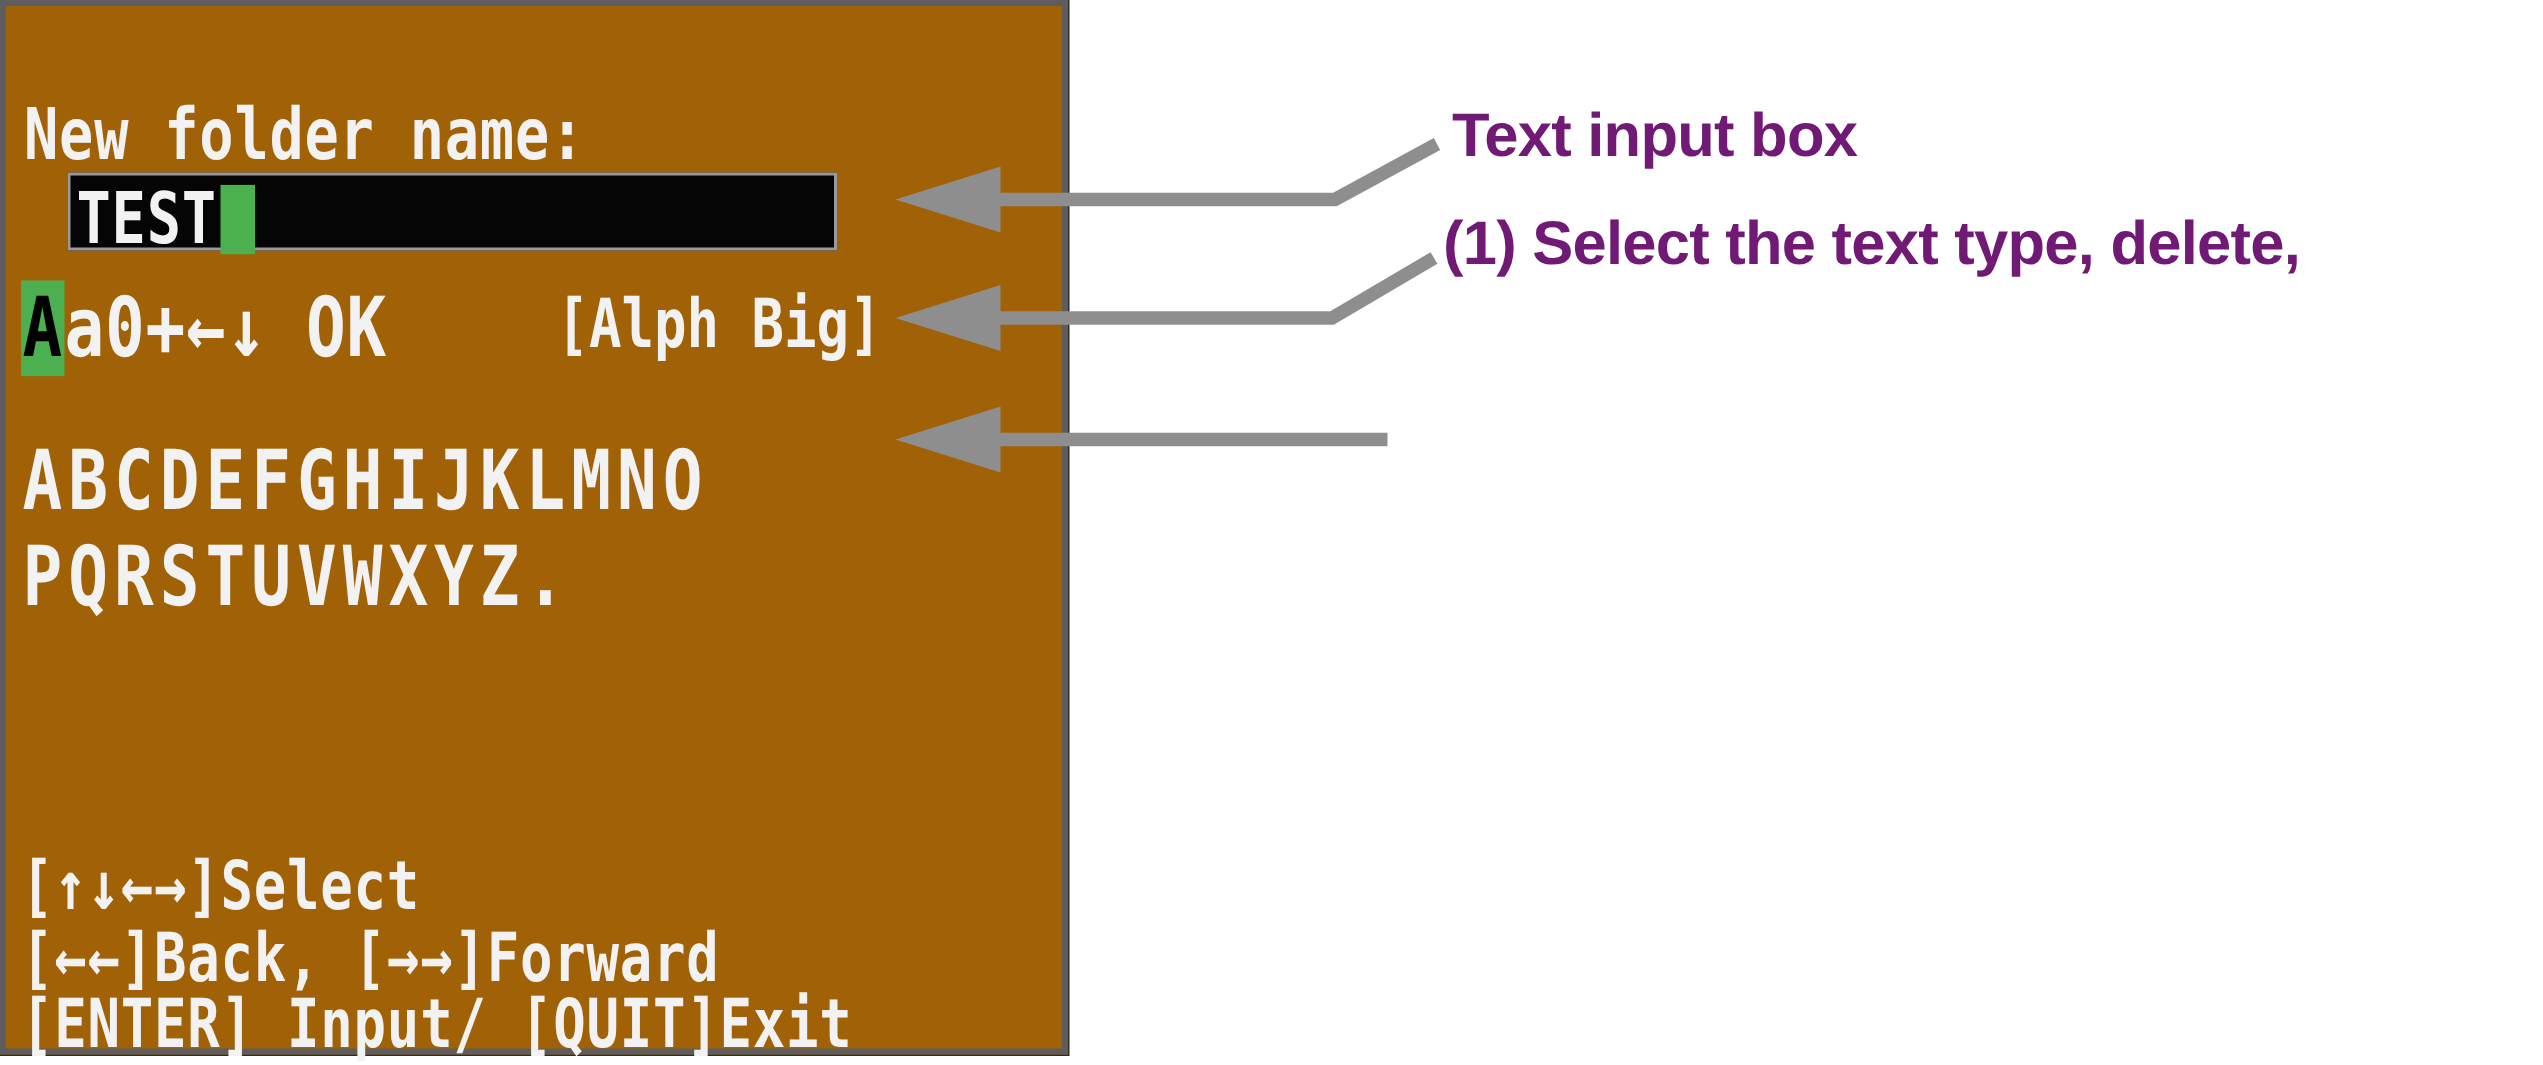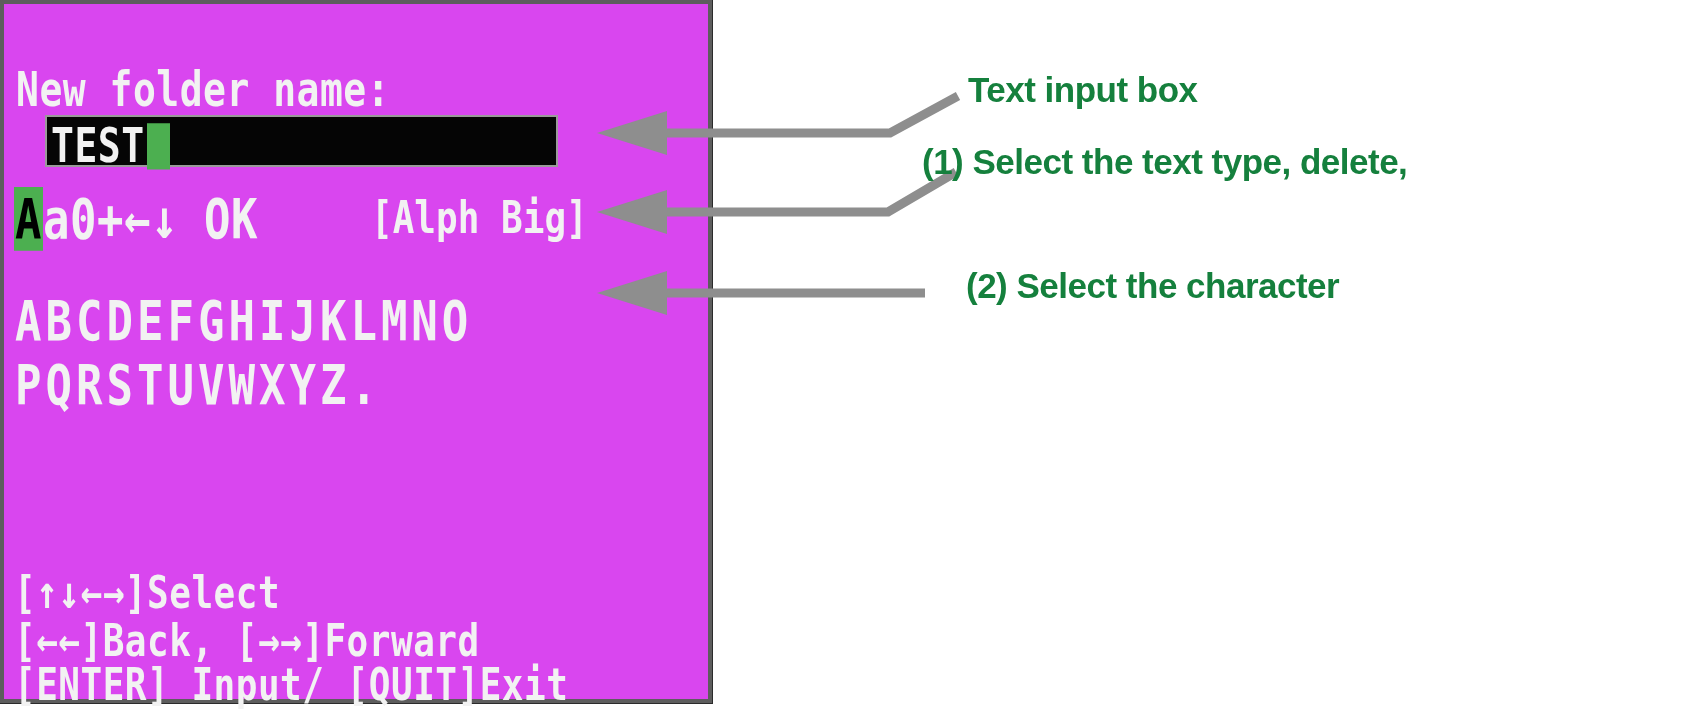--- a/index.html
+++ b/index.html
@@ -4,21 +4,21 @@
 <style>
   html,body{margin:0;padding:0;background:#ffffff;}
   #canvas{
     position:relative;width:1695px;height:710px;background:#ffffff;overflow:hidden;
     font-family:"Liberation Sans",sans-serif;
   }
 
   
   .screen{
     position:absolute;left:0;top:0;width:712px;height:703px;
-    background:#d946ef;border:4px solid #5d5d5d;box-sizing:border-box;
+    background:#a16207;border:4px solid #5d5d5d;box-sizing:border-box;
     box-shadow:0 0 0 1px #2b2b2b;
     font-family:"DejaVu Sans Mono",monospace;font-weight:bold;color:#f2f2f2;
   }
   .scr-line{
     position:absolute;white-space:pre;transform:scaleY(1.25);transform-origin:0 0;
     line-height:1;letter-spacing:0.5px;
   }
   .lbl-folder{left:12px;top:62px;font-size:38px;}
   .inputbox{
     position:absolute;left:10px;top:111px;width:513px;height:52px;
@@ -34,25 +34,25 @@
   .tb-ok{margin-left:26px;}
   .mode{left:367px;top:191px;font-size:36px;letter-spacing:0;}
   .grid1{left:11px;top:290px;font-size:44px;letter-spacing:4px;}
   .grid2{left:11px;top:354px;font-size:44px;letter-spacing:4px;}
   .help1{left:10px;top:566px;font-size:36px;}
   .help2{left:10px;top:614px;font-size:36px;}
   .help3{left:10px;top:658px;font-size:36px;}
 
   
   .callout{
-    position:absolute;color:#15803d;font-weight:bold;font-size:35px;line-height:52px;
+    position:absolute;color:#701a75;font-weight:bold;font-size:41px;line-height:52px;
     white-space:pre;letter-spacing:-0.5px;
   }
   .c1{left:968px;top:64px;}
-  .c2a{left:922px;top:136px;}
+  .c2a{left:962px;top:136px;}
   .c2b{left:1005px;top:188px;}
   .c3{left:966px;top:260px;}
 
   
   #arrows{position:absolute;left:0;top:0;pointer-events:none;}
 </style>
 </head>
 <body>
 
 <div id="canvas">
@@ -85,14 +85,13 @@
     </g>
     <g fill="#8E8E8E" stroke="none">
       <polygon points="597,133 667,111 667,155"></polygon>
       <polygon points="597,212 667,190 667,234"></polygon>
       <polygon points="597,293 667,271 667,315"></polygon>
     </g>
   </svg>
 
   <div class="callout c1">Text input box</div>
   <div class="callout c2a">(1) Select the text type, delete,</div>
-  <div class="callout c3">(2) Select the character</div>
 </div>
 
 </body></html>

